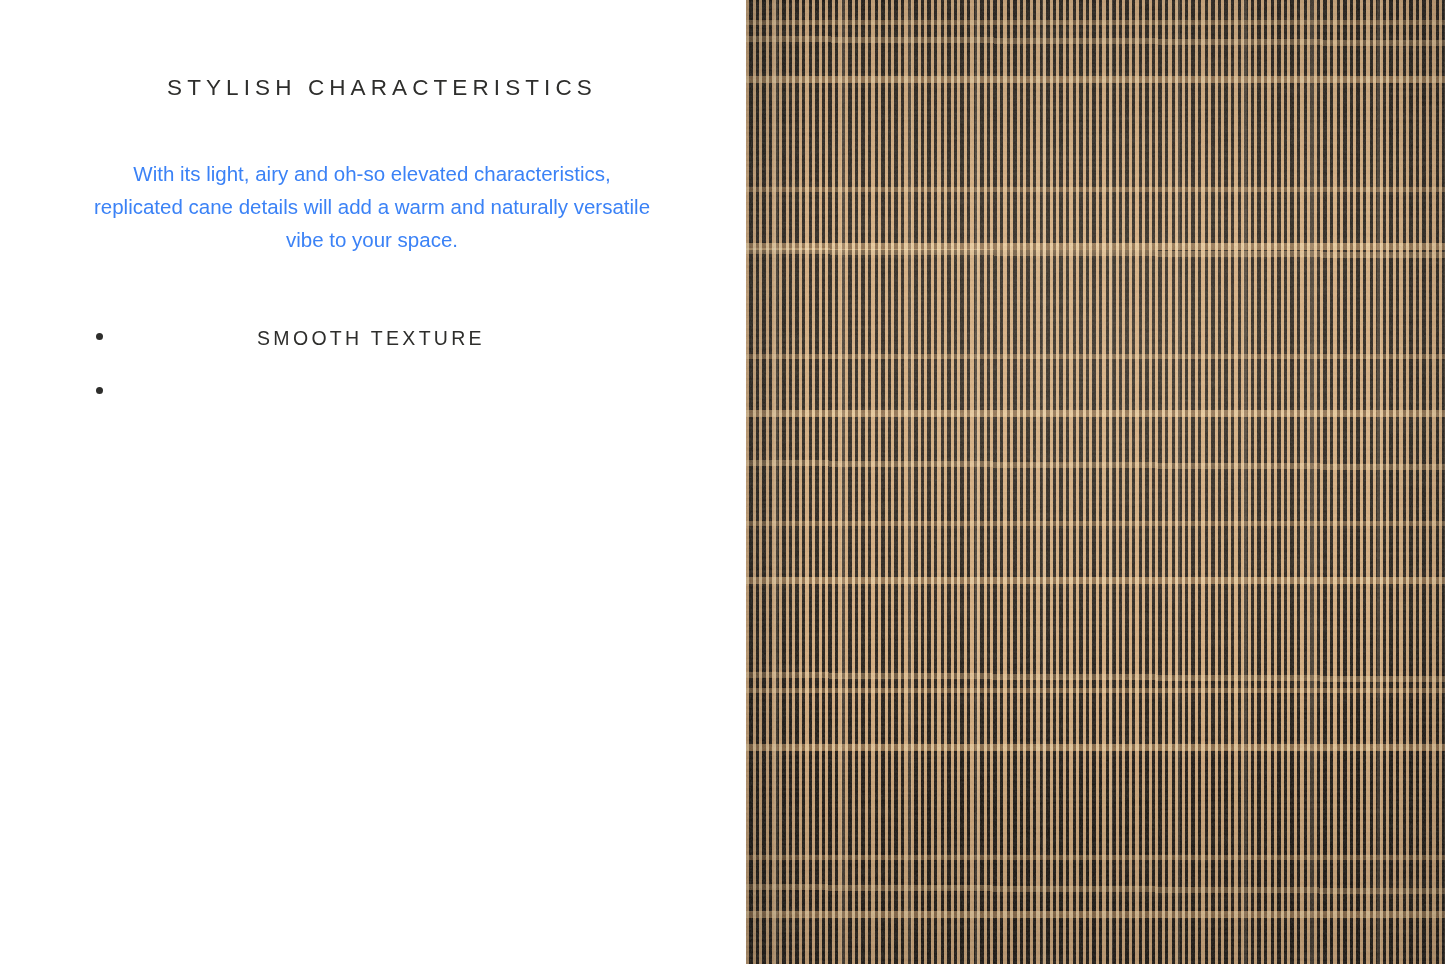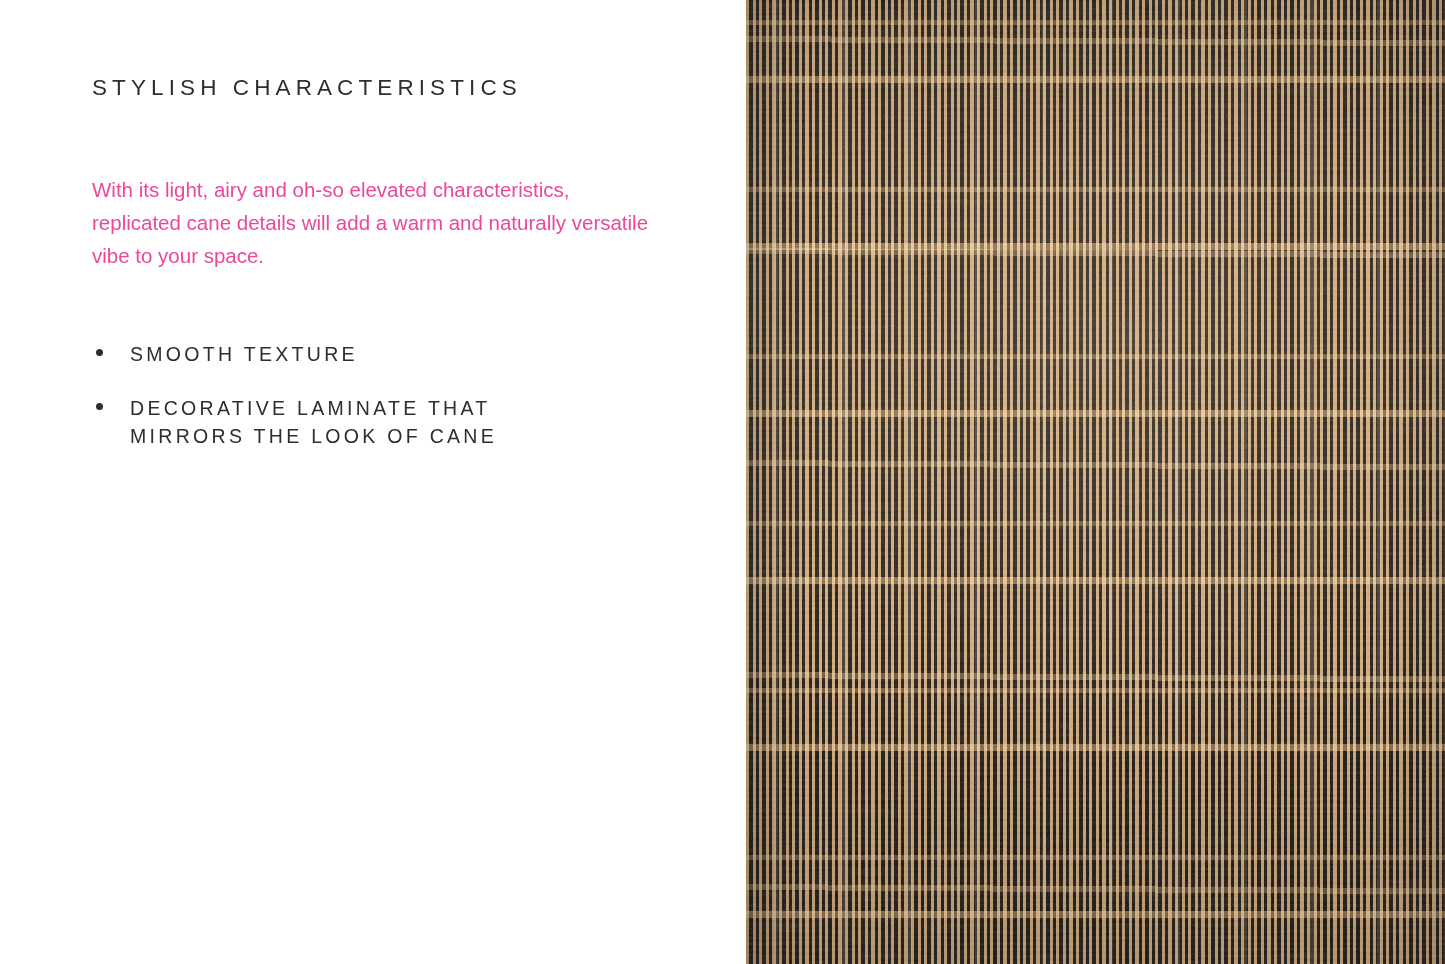--- a/index.html
+++ b/index.html
@@ -9,20 +9,21 @@
     background: #ffffff;
     font-family: "Liberation Sans", sans-serif;
     overflow: hidden;
   }
   .page {
     position: relative;
     width: 1445px;
     height: 700px;
     display: flex;
     background: #ffffff;
+    text-align: center;
   }
 
   
   .left-panel {
     width: 746px;
     height: 964px;
     background: #ffffff;
     position: relative;
     flex: 0 0 746px;
   }
@@ -43,24 +44,24 @@
   .headline {
     margin-top: 26px;
     font-size: 78px;
     line-height: 0.93;
     font-weight: 700;
     color: #3a3a36;
     letter-spacing: -1.2px;
     max-width: 470px;
   }
   .body-copy {
-    margin-top: 72px;
+    margin-top: 56px;
     font-size: 20.5px;
     line-height: 1.62;
-    color: #ec4899;
+    color: #3b82f6;
     font-weight: 400;
     max-width: 560px;
   }
   .feature-list {
     margin-top: 68px;
     list-style: none;
   }
   .feature-list li {
     position: relative;
     padding-left: 38px;
@@ -183,21 +184,20 @@
 
       <p class="body-copy">With its light, airy and oh-so elevated characteristics, replicated cane details will add a warm and naturally versatile vibe to your space.</p>
 
       <ul class="feature-list">
         <li>
           <span class="bullet"></span>
           <span>SMOOTH TEXTURE</span>
         </li>
         <li>
           <span class="bullet"></span>
-          <span>DECORATIVE LAMINATE THAT MIRRORS THE LOOK OF CANE</span>
         </li>
       </ul>
 
     </div>
   </section>
 
   <section class="image-panel">
     <div class="weave"></div>
     <div class="weave-warpvar"></div>
     <div class="weave-slub"></div>

